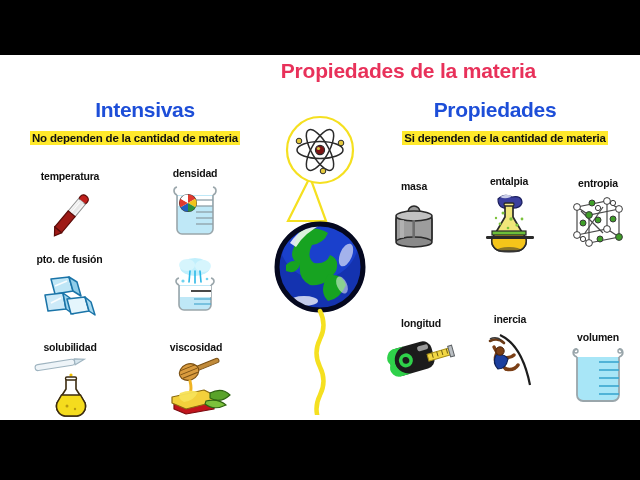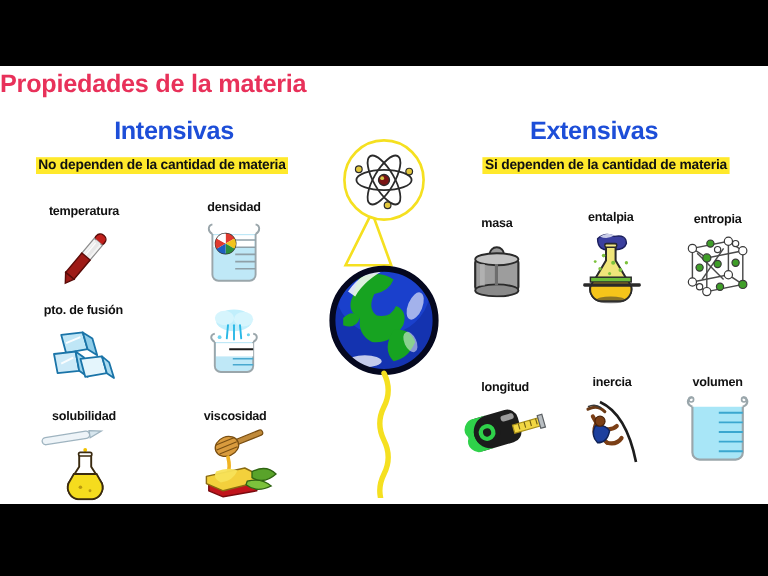--- a/index.html
+++ b/index.html
@@ -12,21 +12,21 @@
   .stage{
     position:absolute;left:0;top:55px;width:640px;height:365px;
     background:#ffffff;overflow:hidden;
   }
   .bar{position:absolute;left:0;width:640px;background:#000;}
   .bar-top{top:0;height:55px;}
   .bar-bot{top:420px;height:60px;}
 
   
   .title{
-    position:absolute;top:4px;left:0;width:536px;text-align:left;
+    position:absolute;top:4px;left:0;width:536px;text-align:right;
     font-size:21px;font-weight:bold;color:#e8315a;letter-spacing:-.2px;
   }
   .col-head{
     position:absolute;top:43px;font-size:21px;font-weight:bold;
     color:#1d4ed8;text-align:center;letter-spacing:-.3px;
   }
   .col-head.left{left:20px;width:250px;}
   .col-head.right{left:370px;width:250px;}
   .col-sub{
     position:absolute;top:77px;font-size:11.5px;font-weight:bold;
@@ -56,21 +56,21 @@
 <div class="frame">
 
   <div class="bar bar-top"></div>
   <div class="bar bar-bot"></div>
 
   <div class="stage">
 
     <div class="title">Propiedades de la materia</div>
 
     <div class="col-head left">Intensivas</div>
-    <div class="col-head right">Extensivas</div>
+    <div class="col-head right">Propiedades</div>
 
     <div class="col-sub left">
       <span>No dependen de la cantidad de materia</span>
     </div>
     <div class="col-sub right">
       <span>Si dependen de la cantidad de materia</span>
     </div>
 
     <div class="cell" style="left:15px;top:115px;width:110px;">
       <div class="lbl">temperatura</div>
@@ -358,21 +358,21 @@
             <path d="M32 40 q8 2 12 -4"></path>
             <path d="M24 22 q-4 6 -2 12"></path>
           </g>
           <path d="M22 26 q8 -2 12 4 q-2 10 -10 10 q-6 -6 -2 -14 Z" fill="#1c3f9e" stroke="#0f2256" stroke-width="1.2"></path>
           <circle cx="26" cy="22" r="4.2" fill="#7b3f16" stroke="#4a2208" stroke-width="1"></circle>
           <path d="M16 10 q6 -3 11 1" fill="none" stroke="#3a3a3a" stroke-width="1.4"></path>
         </svg>
       </div>
     </div>
 
-    <div class="cell" style="left:558px;top:258px;width:80px;">
+    <div class="cell" style="left:558px;top:276px;width:80px;">
       <div class="lbl">volumen</div>
       <div class="art">
         <svg class="ico" width="66" height="62" viewBox="0 0 66 62">
           <path d="M12 10 L12 48 a6 6 0 0 0 6 6 H48 a6 6 0 0 0 6 -6 L54 10" fill="#a8e6f7" stroke="#9aa6ab" stroke-width="1.8"></path>
           <path d="M12 10 c-5 -2 -5 -7 0 -8" fill="none" stroke="#9aa6ab" stroke-width="1.8"></path>
           <path d="M54 10 c5 -2 5 -7 0 -8" fill="none" stroke="#9aa6ab" stroke-width="1.8"></path>
           <circle cx="11" cy="4" r="2" fill="none" stroke="#9aa6ab" stroke-width="1.4"></circle>
           <circle cx="55" cy="4" r="2" fill="none" stroke="#9aa6ab" stroke-width="1.4"></circle>
           <g stroke="#3aa7cf" stroke-width="1.6">
             <line x1="34" y1="15" x2="54" y2="15"></line>

